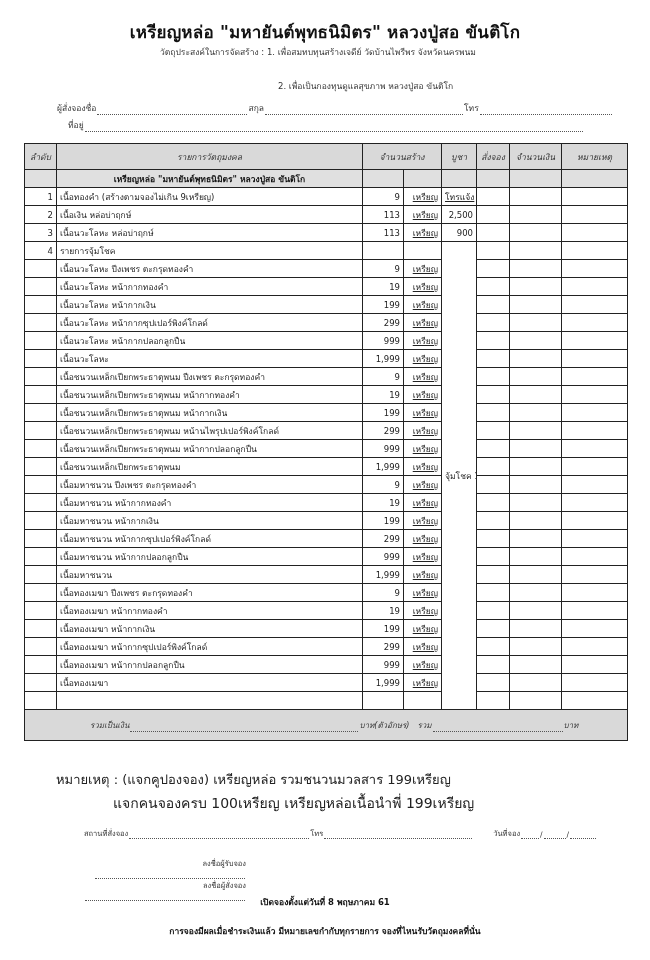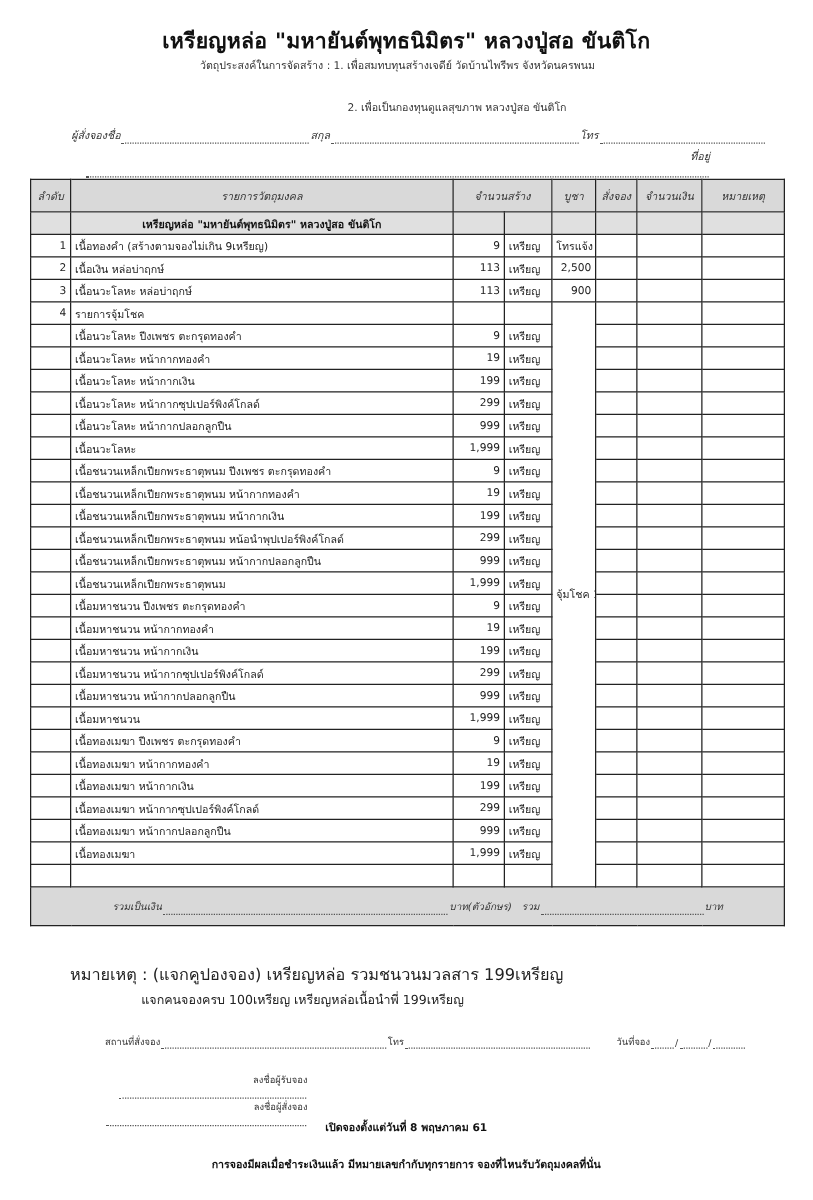--- a/index.html
+++ b/index.html
@@ -2,55 +2,55 @@
 <html><head>
 <meta charset="utf-8">
 <style>
   html, body { margin: 0; padding: 0; background: #ffffff; }
   body { width: 650px; height: 960px; position: relative; overflow: hidden;
          font-family: "DejaVu Sans", "Liberation Sans", sans-serif; color: #222; }
   .title { position: absolute; top: 18px; left: 0; width: 650px; text-align: center;
            font-size: 17px; font-weight: bold; color: #111; letter-spacing: 0.2px; }
   .purpose1 { position: absolute; top: 45px; left: 160px; font-size: 8.5px; color: #333; white-space: nowrap; }
   .purpose2 { position: absolute; top: 63px; left: 278px; font-size: 8.5px; color: #333; white-space: nowrap; margin-top: 16px; }
-  .fillrow { position: absolute; font-size: 8.5px; color: #333; white-space: nowrap; display: flex; align-items: flex-end; font-style: italic; }
+  .fillrow { position: absolute; font-size: 8.5px; color: #333; white-space: nowrap; display: flex; align-items: flex-end; }
   .dots { border-bottom: 1px dotted #555; height: 9px; display: inline-block; margin: 0 1px; }
   table.main { position: absolute; top: 143px; left: 24px; width: 603px; border-collapse: collapse;
                table-layout: fixed; font-size: 8.5px; }
   table.main td, table.main th { border: 1px solid #222; height: 17px; padding: 0 3px; white-space: nowrap; overflow: hidden; }
   table.main th { background: #d9d9d9; font-weight: normal; font-style: italic; height: 25px; font-size: 8.5px; color: #333; margin-left: 28px; }
   table.main tr.band td { background: #e0e0e0; }
   table.main tr.band td.bandtitle { font-weight: bold; text-align: center; color: #111; }
   .num { text-align: right; }
-  .center { text-align: left; }
+  .center { text-align: right; text-decoration: underline; }
   td.mergebucha { text-align: center; vertical-align: middle; font-size: 8.5px; line-height: 20px; }
   table.main tr.total td { background: #d9d9d9; height: 30px; font-style: italic; font-size: 8px; color: #333; }
   .notes { position: absolute; top: 769px; left: 56px; font-size: 13px; color: #222; white-space: nowrap; }
-  .notes2 { position: absolute; top: 792px; left: 113px; font-size: 10px; color: #222; white-space: nowrap; }
+  .notes2 { position: absolute; top: 792px; left: 113px; font-size: 14px; color: #222; white-space: nowrap; }
   .sign1 { position: absolute; top: 827px; left: 84px; font-size: 7.5px; color: #333; white-space: nowrap; display:flex; align-items:flex-end; }
   .sign2 { position: absolute; top: 857px; left: 84px; font-size: 7.5px; color: #333; white-space: nowrap; display:flex; align-items:flex-end;flex-direction:column; }
   .open-date { position: absolute; top: 895px; left: 0; width: 650px; text-align: center; font-size: 8.5px; font-weight: bold; color: #111; }
   .final-note { position: absolute; top: 924px; left: 0; width: 650px; text-align: center; font-size: 8.5px; font-weight: bold; color: #111; }
 </style>
 </head>
 <body>
 
 <div class="title">เหรียญหล่อ "มหายันต์พุทธนิมิตร" หลวงปู่สอ ขันติโก</div>
 <div class="purpose1">วัตถุประสงค์ในการจัดสร้าง : 1. เพื่อสมทบทุนสร้างเจดีย์ วัดบ้านไพรีพร จังหวัดนครพนม</div>
 <div class="purpose2">2. เพื่อเป็นกองทุนดูแลสุขภาพ หลวงปู่สอ ขันติโก</div>
 
 <div class="fillrow" style="top:101px; left:57px;">
   <span>ผู้สั่งจองชื่อ</span>
   <span class="dots" style="width:150px"></span>
   <span>สกุล</span>
   <span class="dots" style="width:198px"></span>
   <span>โทร</span>
   <span class="dots" style="width:132px"></span>
 </div>
-<div class="fillrow" style="top:118px; left:68px;flex-direction:column;">
+<div class="fillrow" style="top:118px; left:68px;">
   <span>ที่อยู่</span>
   <span class="dots" style="width:498px"></span>
 </div>
 
 <table class="main">
   <colgroup>
     <col style="width:32px">
       <col style="width:306px">
       <col style="width:41px">
       <col style="width:38px">
@@ -197,21 +197,21 @@
         <td></td>
         <td>เนื้อชนวนเหล็กเปียกพระธาตุพนม หน้ากากเงิน</td>
         <td class="num">199</td>
         <td class="center">เหรียญ</td>
         <td></td>
         <td></td>
         <td></td>
       </tr>
       <tr>
         <td></td>
-        <td>เนื้อชนวนเหล็กเปียกพระธาตุพนม หน้อนำพุปเปอร์พิงค์โกลด์</td>
+        <td>เนื้อชนวนเหล็กเปียกพระธาตุพนม หน้านไพรุปเปอร์พิงค์โกลด์</td>
         <td class="num">299</td>
         <td class="center">เหรียญ</td>
         <td></td>
         <td></td>
         <td></td>
       </tr>
       <tr>
         <td></td>
         <td>เนื้อชนวนเหล็กเปียกพระธาตุพนม หน้ากากปลอกลูกปืน</td>
         <td class="num">999</td>

